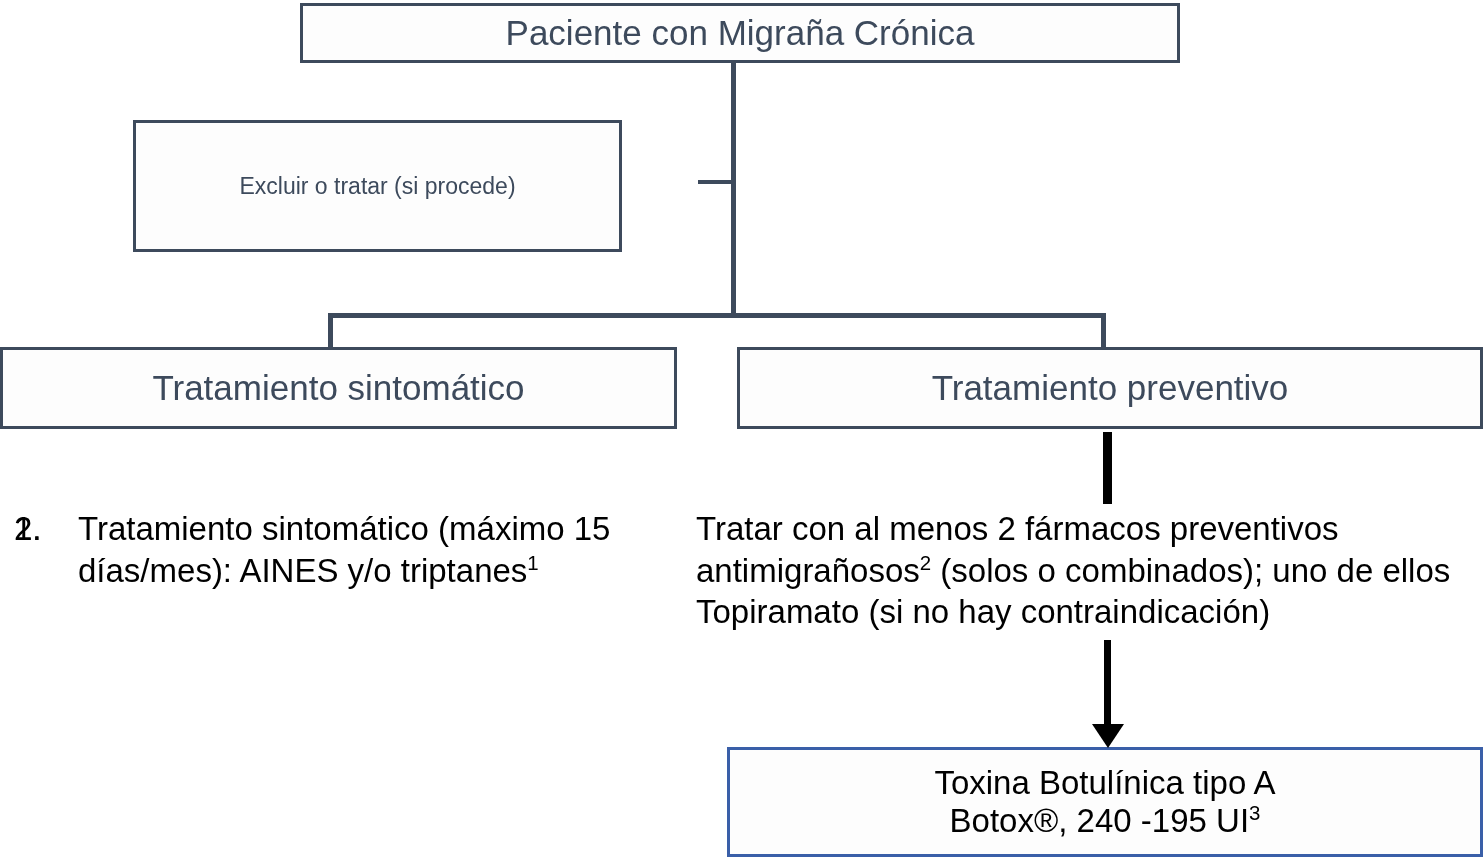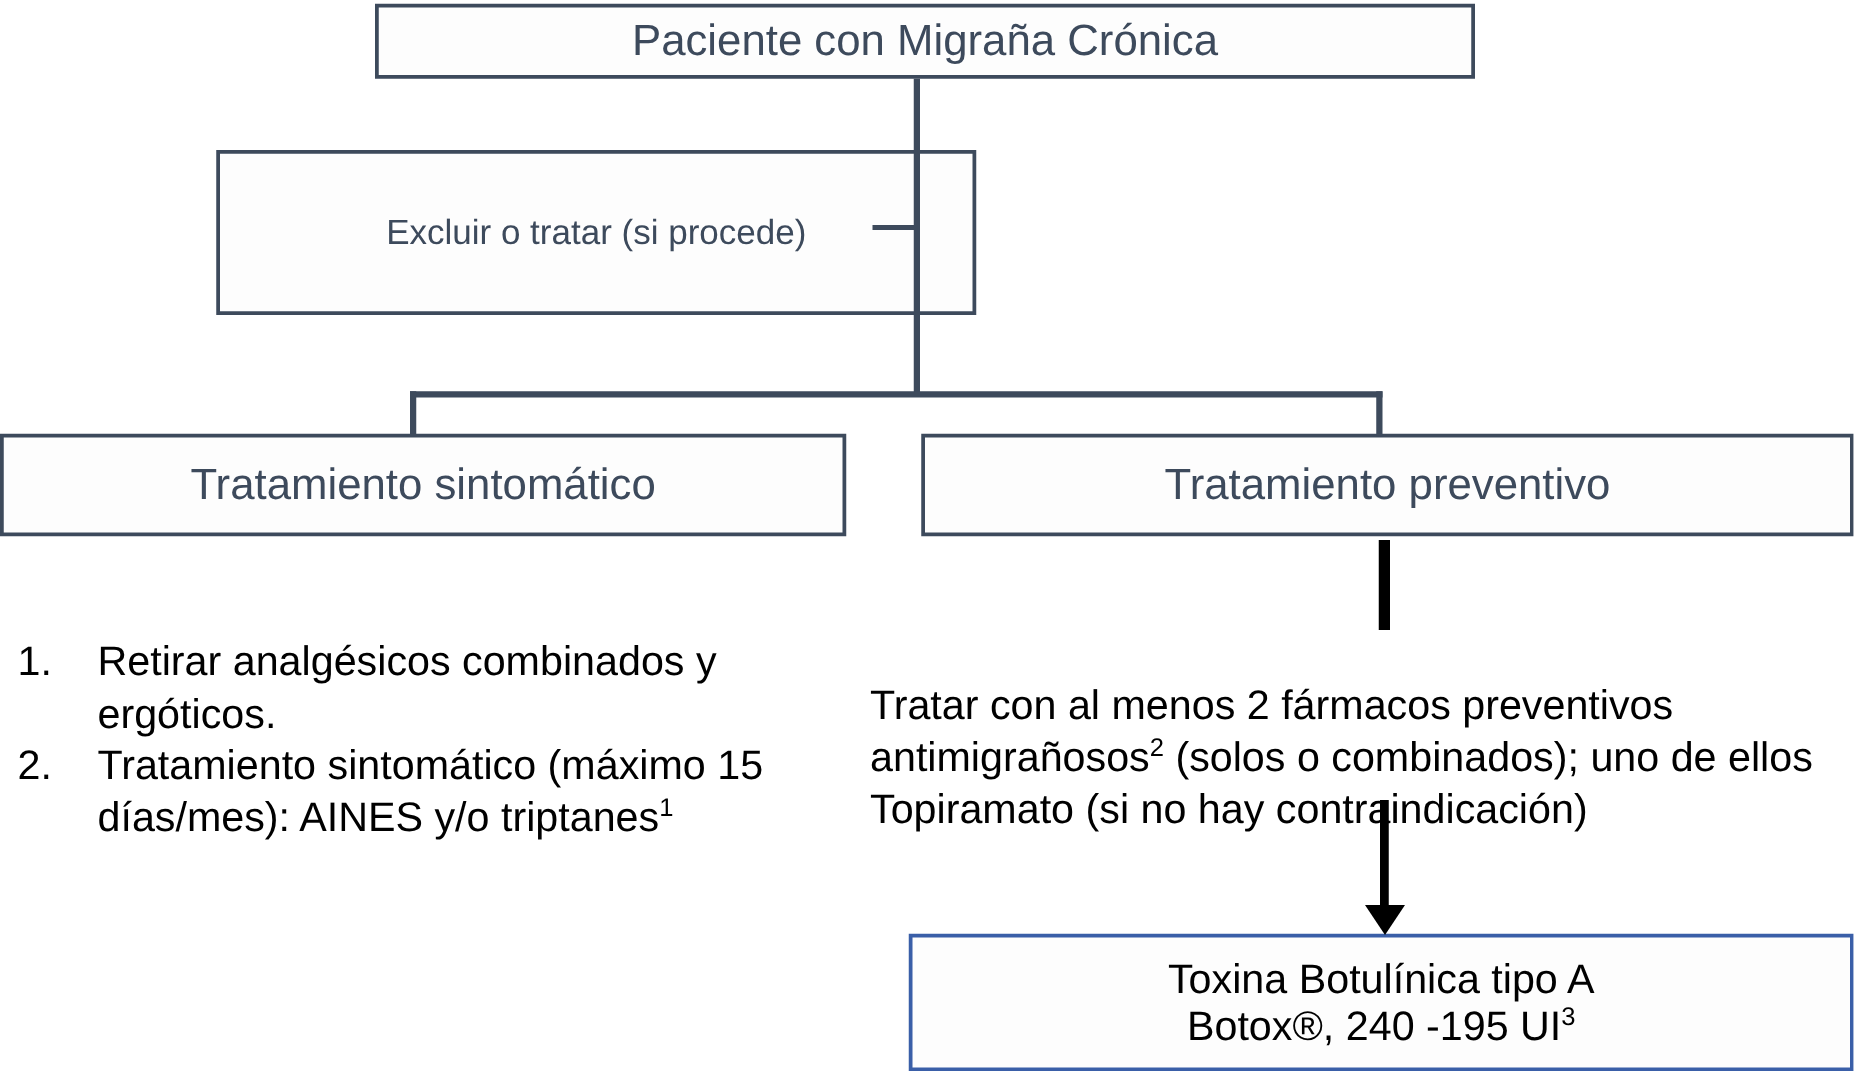--- a/index.html
+++ b/index.html
@@ -36,21 +36,21 @@
     color: #000000;
     justify-content: flex-end;
   }
   .box-text {
     display: block;
     width: 100%;
     padding: 0 6px;
   }
 
   #box-patient   { left: 300px;  top: 3px;   width: 880px; height: 60px;  font-size: 35px; }
-  #box-comorbid  { left: 133px;  top: 120px; width: 608px; height: 132px; font-size: 28px; margin-left: 40px; }
+  #box-comorbid  { left: 133px;  top: 120px; width: 489px; height: 132px; font-size: 23px; }
   #box-sympt     { left: 0px;    top: 347px; width: 677px; height: 82px;  font-size: 35px; }
   #box-prevent   { left: 737px;  top: 347px; width: 746px; height: 82px;  font-size: 35px; }
   #box-botox     { left: 727px;  top: 747px; width: 756px; height: 110px; font-size: 33px; }
 
   
   .conn {
     position: absolute;
     background: #3d4a5c;
   }
   
@@ -83,21 +83,21 @@
   }
 
   
   .freetext {
     position: absolute;
     color: #000000;
     font-size: 33px;
     line-height: 1.26;
   }
   #list-sympt { left: 6px;   top: 508px; width: 690px; }
-  #text-prev  { left: 696px; top: 508px; width: 787px; text-align: left; margin-top: 35px; }
+  #text-prev  { left: 696px; top: 508px; width: 787px; text-align: left; }
 
   
   ol.numlist {
     margin: 0;
     padding: 0;
     list-style: none;
   }
   ol.numlist li {
     position: relative;
     padding-left: 72px;
@@ -151,21 +151,20 @@
   <div class="conn" id="drop-right"></div>
 
   <div class="blk" id="rule-prevent"></div>
   <div class="blk" id="arrow-shaft"></div>
   <div id="arrow-head"></div>
 
   <div class="freetext" id="list-sympt">
     <ol class="numlist">
       <li>
         <span class="marker">1.</span>
-        <span>Retirar analgésicos combinados y ergóticos.</span>
       </li>
       <li>
         <span class="marker">2.</span>
         <span>Tratamiento sintomático (máximo 15 días/mes): AINES y/o triptanes</span><sup>1</sup>
       </li>
     </ol>
   </div>
 
   <div class="freetext" id="text-prev">
     <span>Tratar con al menos 2 fármacos preventivos antimigrañosos</span><sup>2</sup><span> (solos o combinados); uno de ellos Topiramato (si no hay contraindicación)</span>

